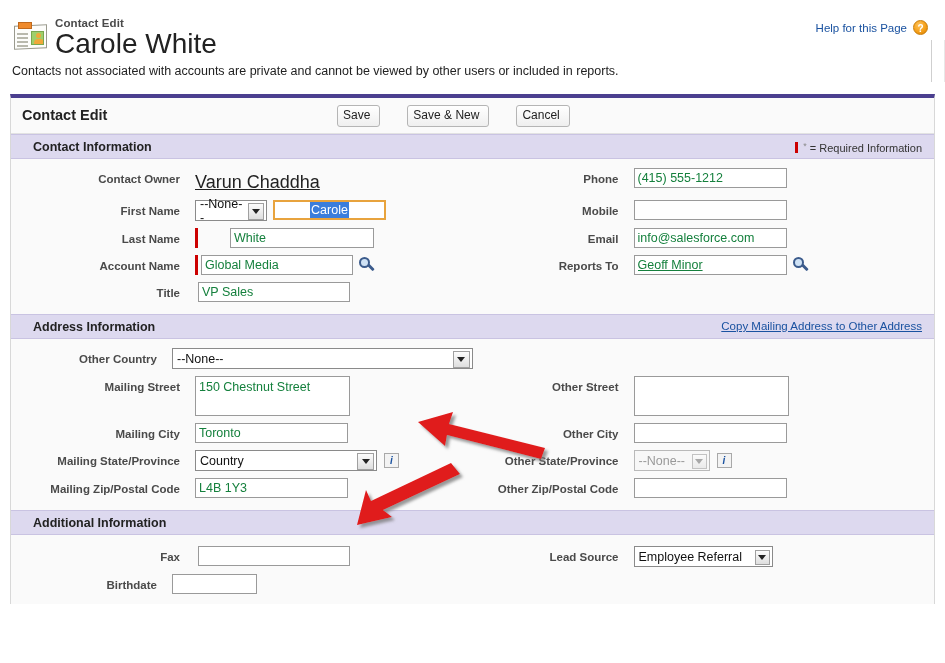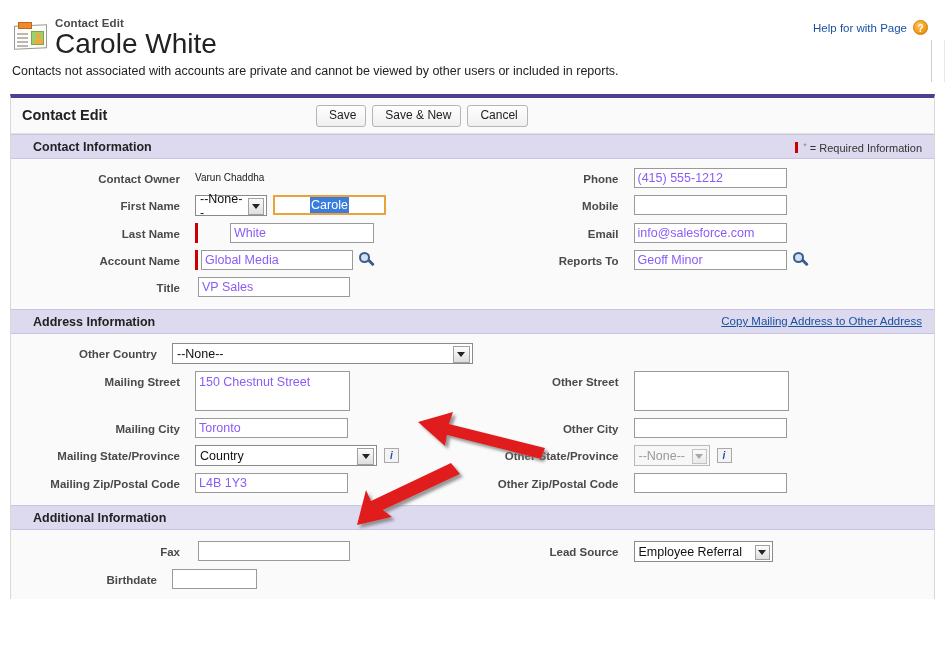--- a/index.html
+++ b/index.html
@@ -84,21 +84,21 @@
   .panel-title {
     position:absolute; left:11px; top:9px;
     font-size:14.5px; font-weight:bold; color:#222;
   }
   .btn-row { position:absolute; left:305px; top:7px; display:flex; gap:6px; }
   .btn {
     font-family:"Liberation Sans", sans-serif;
     font-size:12px; color:#222;
     background: linear-gradient(#ffffff, #efefef);
     border:1px solid #b5b5b5; border-radius:3px;
-    padding:3px 9px 4px 12px; cursor:pointer; line-height:13px;
+    padding:3px 9px 4px 5px; cursor:pointer; line-height:13px;margin-left:21px;
   }
 
   
   .sect-head {
     position:relative;
     background:#ddd9ef;
     height:25px;
     border-top:1px solid #c9c3e2;
     border-bottom:1px solid #c9c3e2;
   }
@@ -130,25 +130,25 @@
     text-align:right; padding-top:5px; line-height:13px;
   }
   .ctl { display:flex; align-items:flex-start; }
 
   
   .c1 .lbl { width:178px; padding-right:9px; }
   .c1 .ctl { width:calc(100% - 178px); padding-left:0; }
   .c2 .lbl { width:155px; padding-right:9px; }
   .c2 .ctl { width:calc(100% - 155px); }
 
-  .static-val { font-size:10px; color:#222; padding-top:4px; }
+  .static-val { font-size:18px; color:#222; padding-top:4px;text-decoration:underline; }
 
   input.txt, textarea.txt {
     font-family:"Liberation Sans", sans-serif;
-    font-size:12.5px; color:#8b5cf6;
+    font-size:12.5px; color:#15803d;
     border:1px solid #9a9a9a;
     background:#fff; padding:1px 3px; height:20px; line-height:16px;
     outline:none;
   }
   textarea.txt { height:40px; resize:none; padding-top:2px; overflow:hidden; }
   .sel-text {
     background:#3a7ddc; color:#fff;
   }
   .fake-input {
     font-family:"Liberation Sans", sans-serif;
@@ -232,21 +232,21 @@
           <i></i>
         </div>
       <div class="card-face"></div>
     </div>
 
     <div class="hdr-text">
       <div class="hdr-sub">Contact Edit</div>
       <div class="hdr-title">Carole White</div>
     </div>
 
-    <a class="help-link">Help for with Page</a>
+    <a class="help-link">Help for this Page</a>
     <div class="help-icon">?</div>
     <div class="scroll-stub"></div>
   </div>
 
   <div class="notice">Contacts not associated with accounts are private and cannot be viewed by other users or included in reports.</div>
 
   <div class="panel">
 
     <div class="panel-bar">
       <div class="panel-title">Contact Edit</div>
@@ -340,21 +340,21 @@
               <div class="pad"></div>
                 <div class="glass"></div>
                 <div class="handle"></div>
             </div>
           </div>
         </div>
         <div class="col c2">
           <div class="lbl">Reports To</div>
           <div class="ctl">
               <div class="spacer3"></div>
-            <input class="txt" style="width: 153px;" value="Geoff Minor">
+            <input class="txt" style="width: 153px; text-decoration: underline;" value="Geoff Minor">
             <div class="lookup">
               <div class="pad"></div>
                 <div class="glass"></div>
                 <div class="handle"></div>
             </div>
           </div>
         </div>
       </div>
       <div class="rowgap"></div>
 

